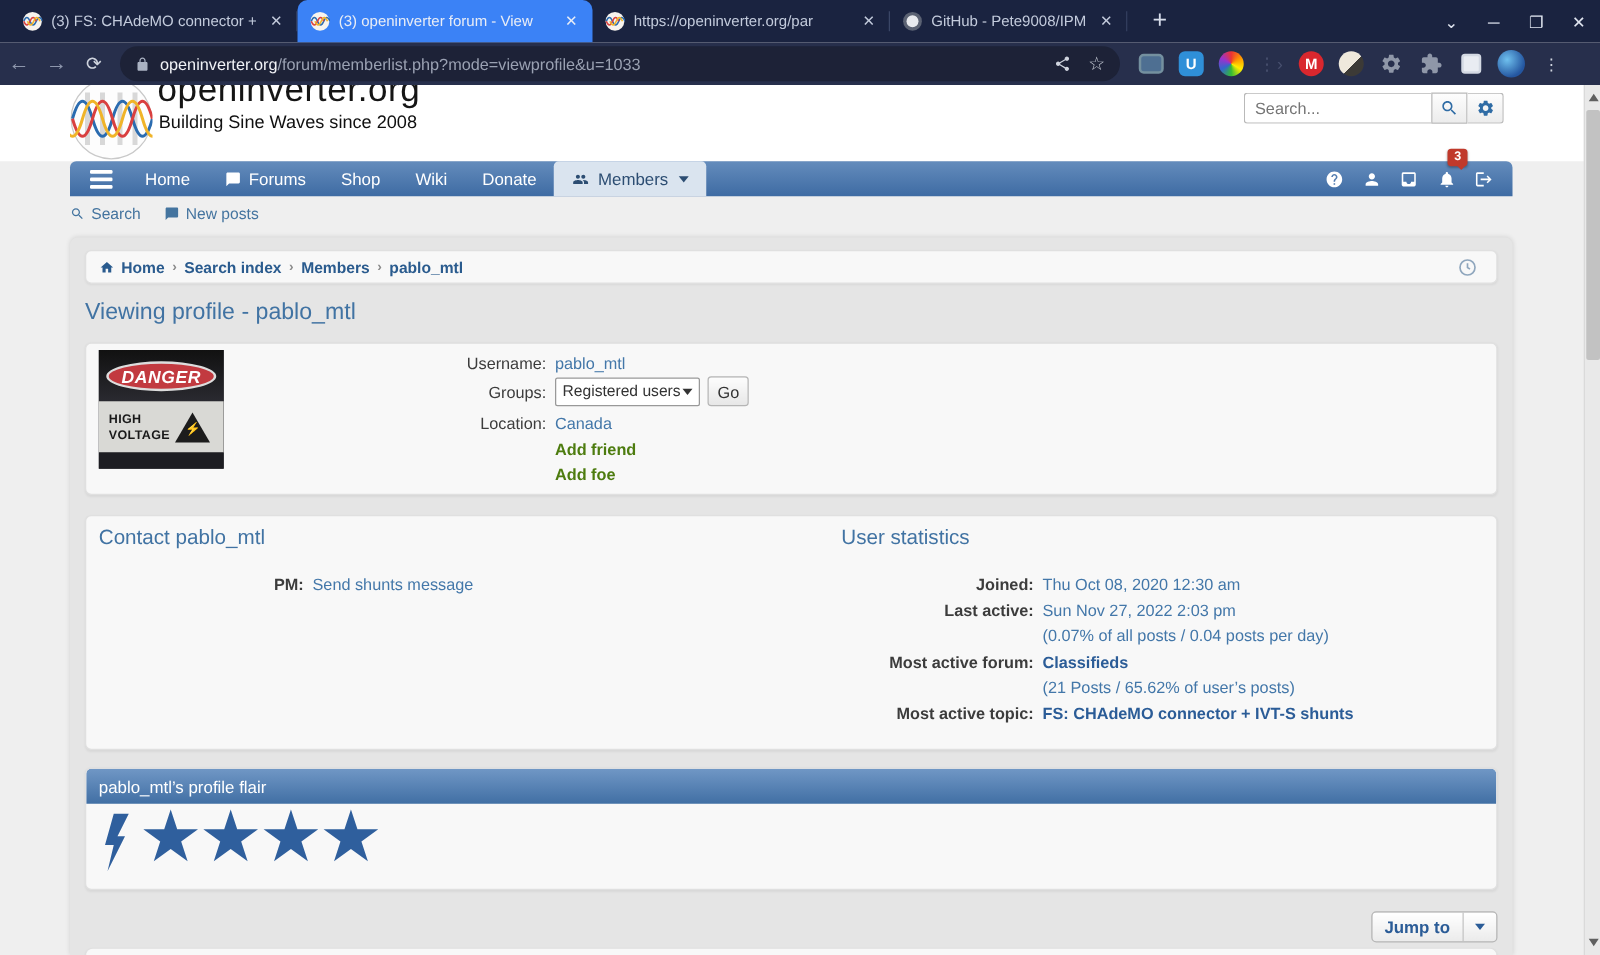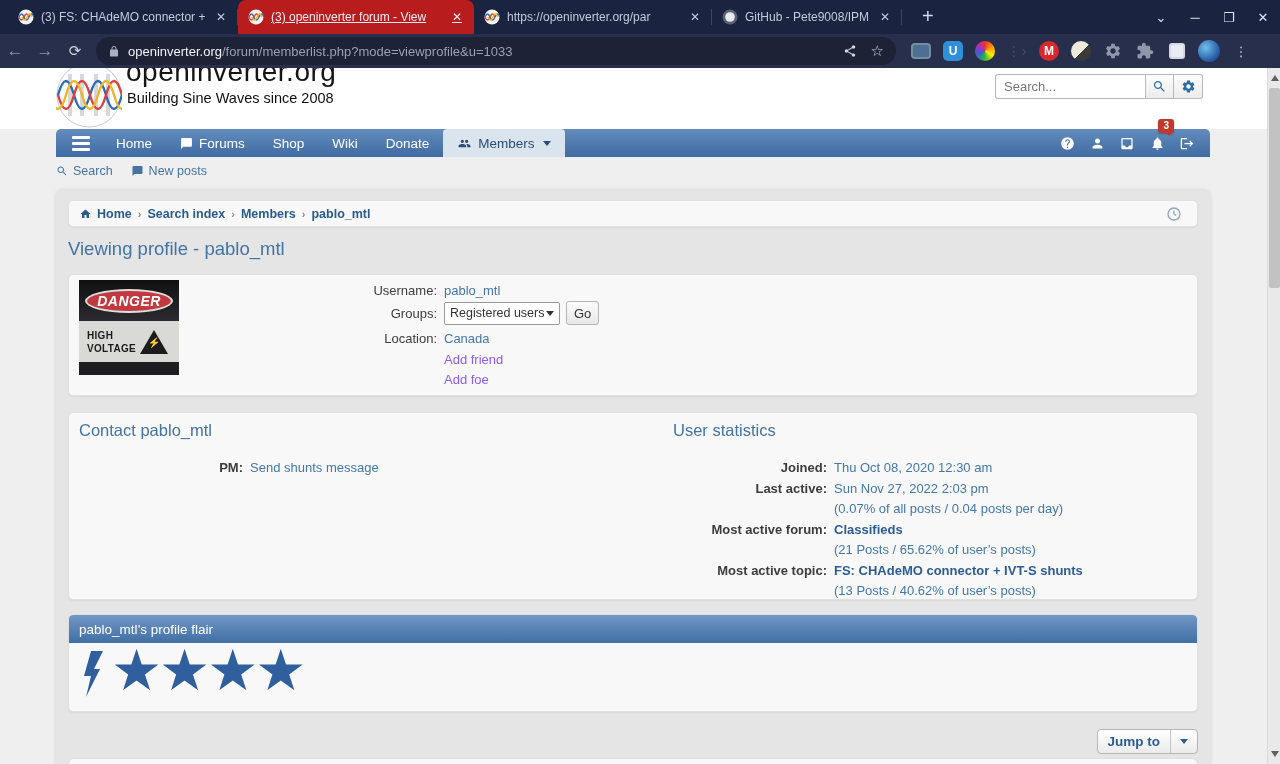--- a/index.html
+++ b/index.html
@@ -4,21 +4,21 @@
 <style>
   * { margin:0; padding:0; box-sizing:border-box; }
   html,body { background:#000; }
   body { font-family:"Liberation Sans", sans-serif; }
   #screen { position:relative; width:1280px; height:764px; overflow:hidden; background:#efefef; }
 
   
   .tabbar { position:absolute; left:0; top:0; width:1280px; height:34px; background:#1a2340; display:flex; align-items:flex-end; }
   .tab { height:34px; display:flex; align-items:center; gap:7px; padding:0 8px 0 10px; color:#c3cbdc; font-size:12px; position:relative; overflow:hidden; cursor:default; }
   .tab .title { white-space:nowrap; overflow:hidden; flex:1; }
-  .tab.active { background:#b91c1c; color:#e9edf6; border-radius:8px 8px 0 0;text-decoration:underline; }
+  .tab.active { background:#3b82f6; color:#e9edf6; border-radius:8px 8px 0 0; }
   .tab:not(.active)::after{ content:""; position:absolute; right:0; top:9px; height:16px; width:1px; background:#3a4666; }
   .t1{ width:230px; margin-left:8px; } .t2{ width:236px; } .t3{ width:238px; } .t4{ width:190px; }
   .tab .x { font-size:12px; color:inherit; padding:1px 4px; border-radius:50%; }
   .favicon { width:16px; height:16px; flex:0 0 16px; }
   .newtab { color:#d6dcea; font-size:20px; margin:0 0 6px 12px; padding:0 8px; }
   .wincontrols { margin-left:auto; display:flex; align-items:center; height:34px; color:#dfe4ef; }
   .wincontrols span { width:34px; text-align:center; font-size:13px; }
   .toolbar { position:absolute; left:0; top:34px; width:1280px; height:34px; background:#272f4c; display:flex; align-items:center; }
   .navbtn { color:#8d96ac; font-size:17px; width:30px; text-align:center; }
   .navbtn.reload { color:#cfd4de; font-size:15px; }
@@ -85,21 +85,21 @@
   .av-top { height:41px; background:linear-gradient(#111,#2a2a30); display:flex; align-items:center; justify-content:center; }
   .av-oval { background:#c23a40; border:2px solid #ddd; border-radius:50%; color:#fff; font-weight:bold; font-style:italic; font-size:14px; padding:2px 10px; letter-spacing:.5px; }
   .av-mid { height:41px; background:#d9d9d5; display:flex; align-items:center; padding:0 4px 0 8px; gap:4px; }
   .av-text { color:#191919; font-weight:bold; font-size:10px; line-height:13px; letter-spacing:.3px; }
   .av-tri { width:0; height:0; border-left:14px solid transparent; border-right:14px solid transparent; border-bottom:24px solid #1c1c1c; position:relative; }
   .av-tri::after { content:"⚡"; position:absolute; left:-6px; top:7px; font-size:10px; color:#d9d9d5; }
   .av-bot { height:13px; background:#1d1d22; }
   .prow { position:absolute; left:0; display:flex; width:620px; font-size:13px; align-items:center; }
   .plabel { width:375px; text-align:right; color:#3c3c3c; padding-right:7px; }
   .pval { color:#4377a9; }
-  .plink { color:#8b5cf6; font-weight:normal; }
+  .plink { color:#4d7c0f; font-weight:bold; }
   .groups-select { width:116px; height:23px; border:1px solid #999; border-radius:2px; background:#fff; font-size:12.5px; color:#333; display:flex; align-items:center; padding:0 5px; justify-content:space-between; }
   .sel-chev { width:0;height:0;border-left:4px solid transparent;border-right:4px solid transparent;border-top:5px solid #333; }
   .go-btn { margin-left:6px; height:24px; padding:0 7px; border:1px solid #b5b5b5; border-radius:3px; background:linear-gradient(#fdfdfd,#e7e7e7); font-size:13px; color:#333; display:flex; align-items:center; }
 
   .info-panel { top:222px; height:188px; font-size:13px; }
   .col-head { font-size:16.5px; color:#4173a3; }
   .ccol { position:absolute; left:10px; top:8px; width:556px; }
   .scol { position:absolute; left:604px; top:8px; width:566px; }
   .srow { display:flex; line-height:20.5px; }
   .slabel { width:161px; text-align:right; padding-right:7px; color:#3c3c3c; font-weight:bold; flex:0 0 161px; }
@@ -427,24 +427,20 @@
               <span class="sbold">Classifieds</span>
             </div>
             <div class="srow">
               <span class="slabel"></span>
               <span class="sval">(21 Posts / 65.62% of user’s posts)</span>
             </div>
             <div class="srow">
               <span class="slabel">Most active topic:</span>
               <span class="sbold">FS: CHAdeMO connector + IVT-S shunts</span>
             </div>
-            <div class="srow">
-              <span class="slabel"></span>
-              <span class="sval">(13 Posts / 40.62% of user’s posts)</span>
-            </div>
           </div>
         </div>
       </div>
 
       <div class="panel flair-panel">
         <div class="flair-head">pablo_mtl’s profile flair</div>
         <div class="flair-body">
           <svg class="bolt" width="30" height="50" viewBox="0 0 30 50">
               <polygon points="12,2 24,2 15,20 21,20 7,48 12,27 5,27" fill="#2f5f9d"></polygon>
             </svg>

